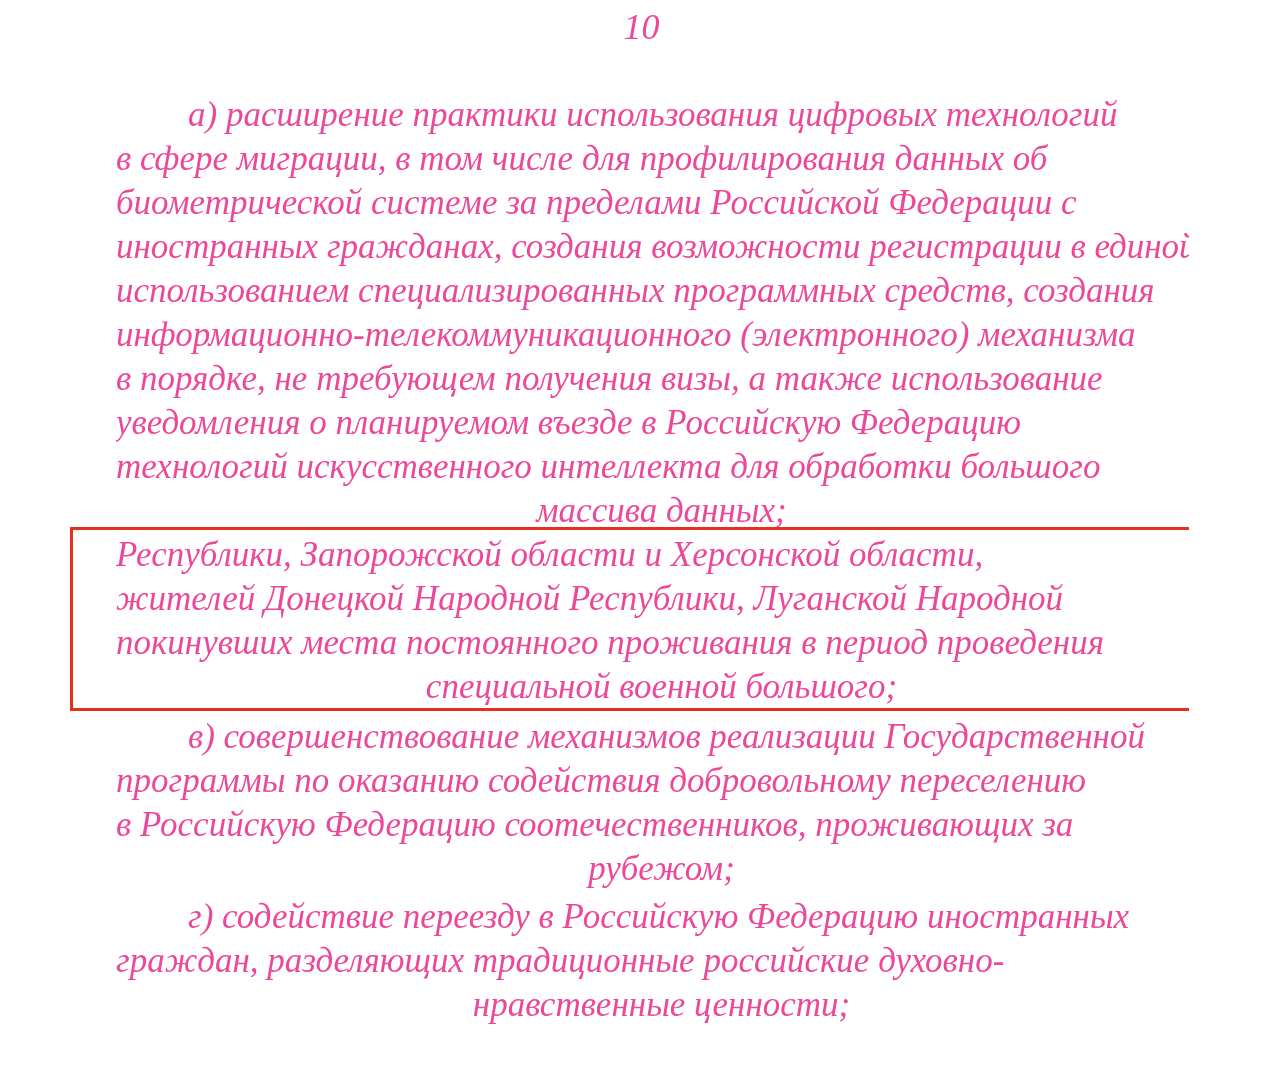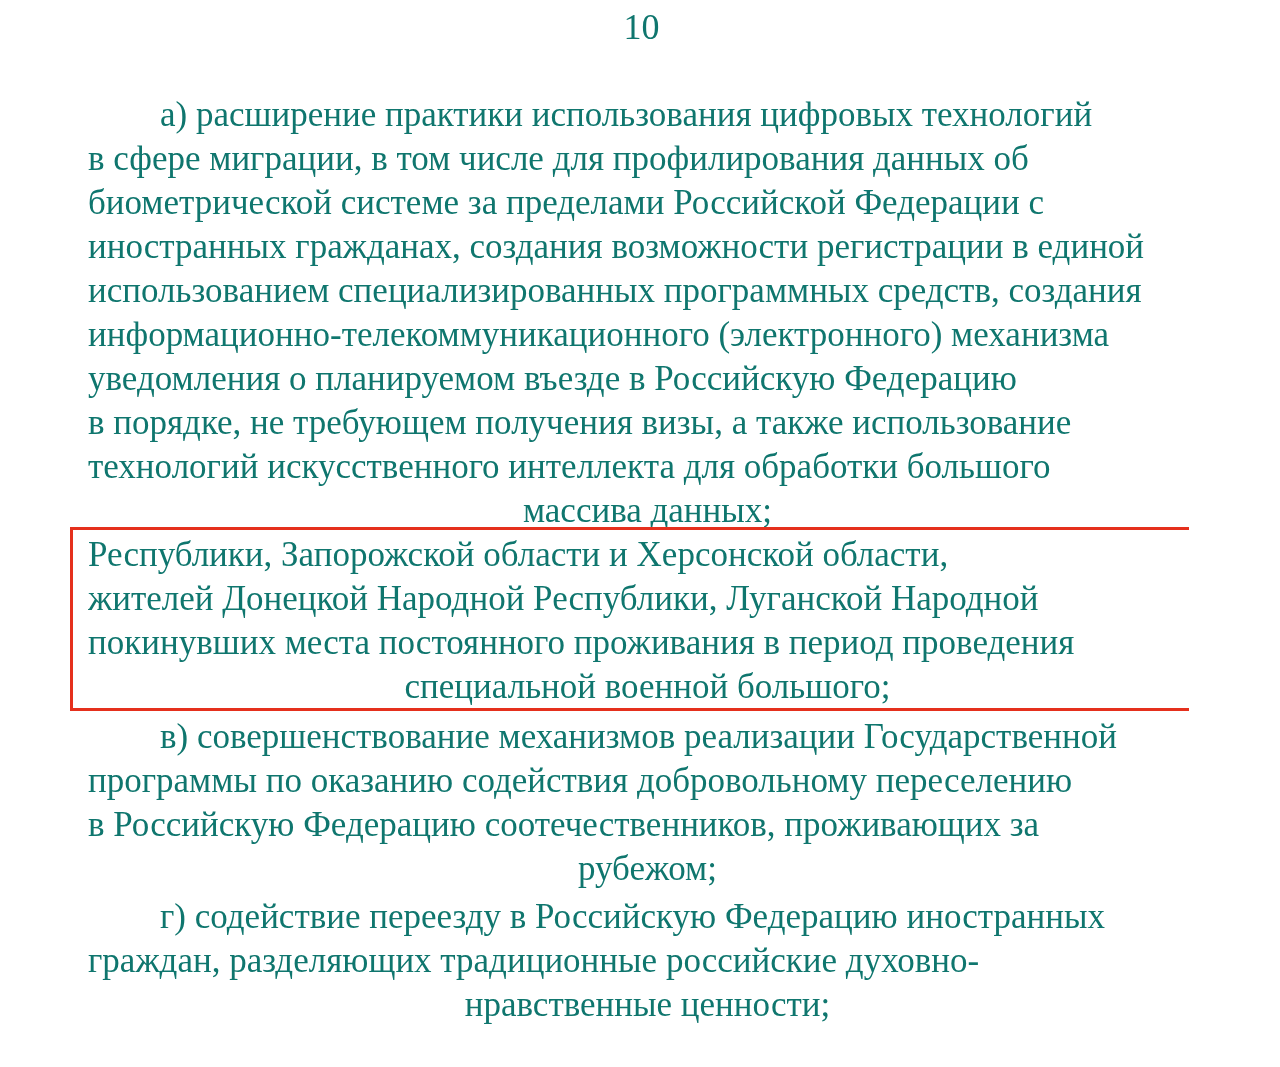--- a/index.html
+++ b/index.html
@@ -7,21 +7,22 @@
     padding: 0;
     background: #ffffff;
   }
   .page {
     position: relative;
     width: 1189px;
     height: 1067px;
     background: #ffffff;
     overflow: hidden;
     font-family: "Liberation Serif", "DejaVu Serif", serif;
-    color: #0f766e;
+    color: #ec4899;
+    font-style: italic;
   }
   .page-number {
     padding-top: 6px;
     height: 42px;
     line-height: 42px;
     font-size: 36px;
     text-align: center;
     transform: translateX(47px);
   }
   .content {
@@ -30,20 +31,21 @@
     margin-top: 45px;
     font-size: 35px;
   }
   .paragraph { position: relative; }
   .line {
     height: 44px;
     line-height: 44px;
     text-align: justify;
     overflow: hidden;
     white-space: nowrap;
+    margin-left: 28px;
   }
   
   .line::after {
     content: "";
     display: inline-block;
     width: 100%;
     height: 0;
     vertical-align: top;
   }
   .line.first { text-indent: 72px; }
@@ -72,22 +74,22 @@
 
   <div class="content">
 
     <div class="paragraph p1">
       <div class="line first">а) расширение практики использования цифровых технологий</div>
       <div class="line">в сфере миграции, в том числе для профилирования данных об</div>
       <div class="line">биометрической системе за пределами Российской Федерации с</div>
       <div class="line">иностранных гражданах, создания возможности регистрации в единой</div>
       <div class="line">использованием специализированных программных средств, создания</div>
       <div class="line">информационно-телекоммуникационного (электронного) механизма</div>
+      <div class="line">в порядке, не требующем получения визы, а также использование</div>
       <div class="line">уведомления о планируемом въезде в Российскую Федерацию</div>
-      <div class="line">в порядке, не требующем получения визы, а также использование</div>
       <div class="line">технологий искусственного интеллекта для обработки большого</div>
       <div class="line last">массива данных;</div>
     </div>
 
     <div class="paragraph p2">
       <div class="highlight-border"></div>
       <div class="line">Республики, Запорожской области и Херсонской области,</div>
       <div class="line">жителей Донецкой Народной Республики, Луганской Народной</div>
       <div class="line">покинувших места постоянного проживания в период проведения</div>
       <div class="line last">специальной военной большого;</div>

